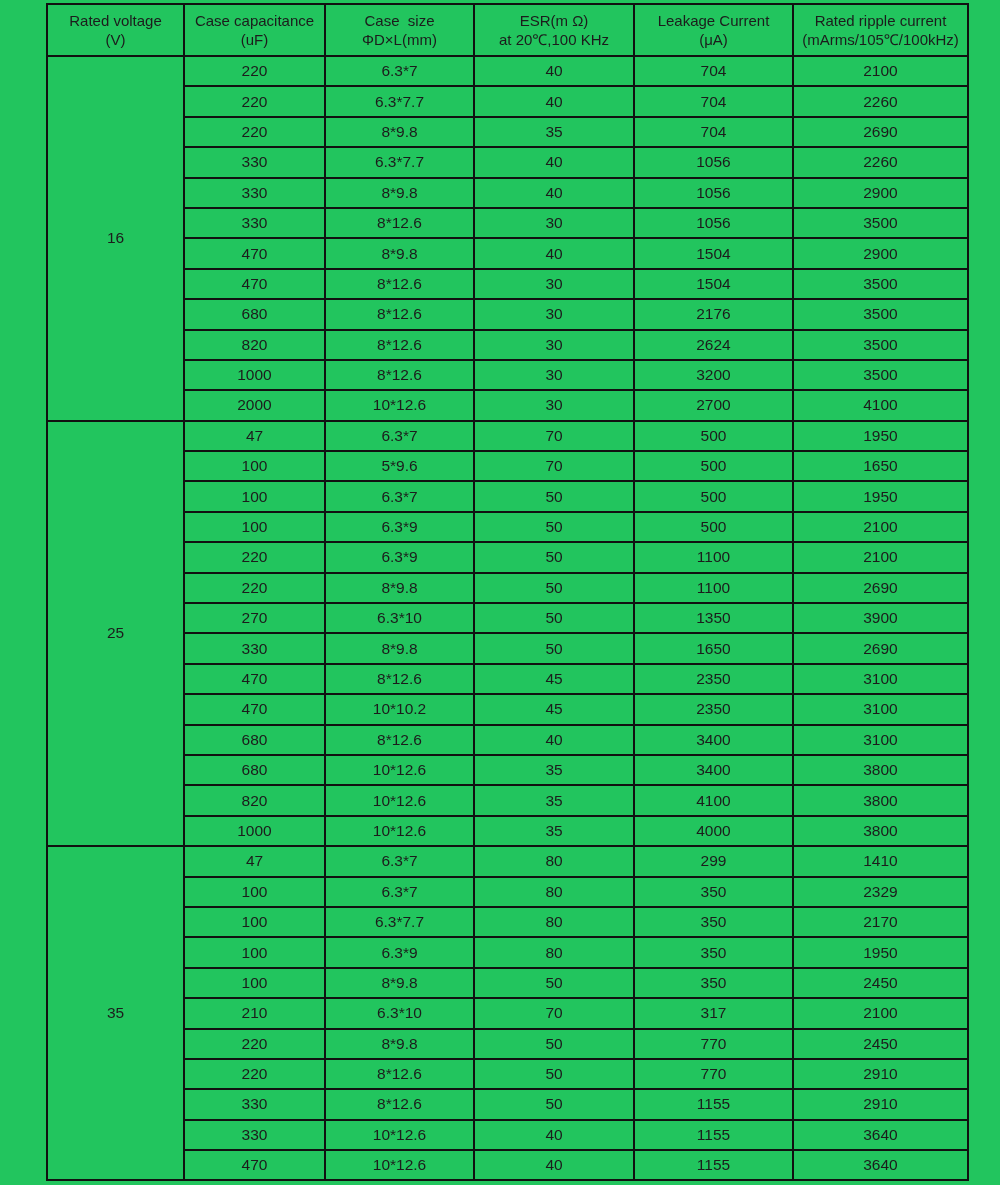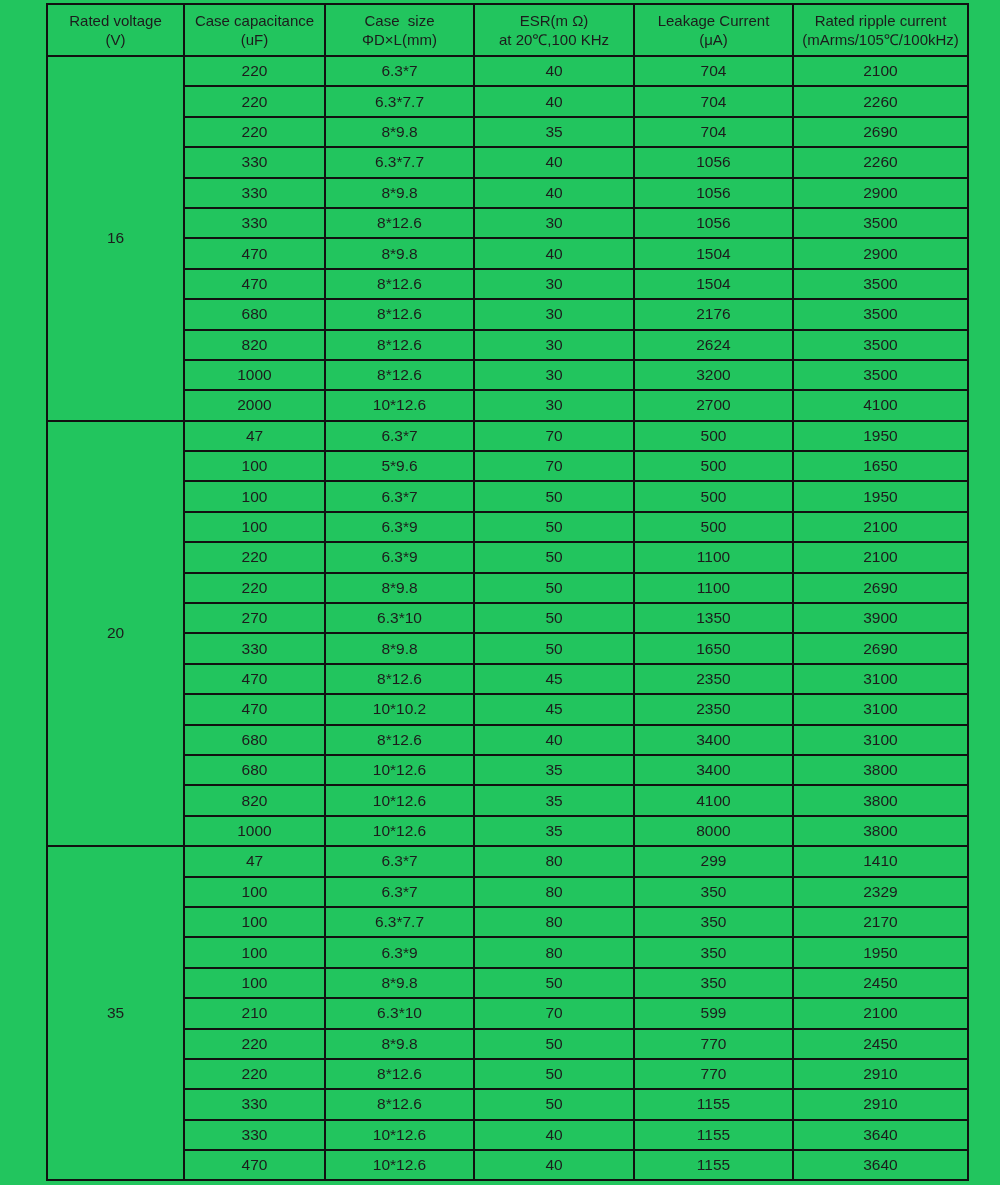--- a/index.html
+++ b/index.html
@@ -167,21 +167,21 @@
           <td>3500</td>
         </tr>
         <tr>
           <td>2000</td>
           <td>10*12.6</td>
           <td>30</td>
           <td>2700</td>
           <td>4100</td>
         </tr>
         <tr>
-          <td rowspan="14" class="voltage-cell">20</td>
+          <td rowspan="14" class="voltage-cell">25</td>
           <td>47</td>
           <td>6.3*7</td>
           <td>70</td>
           <td>500</td>
           <td>1950</td>
         </tr>
         <tr>
           <td>100</td>
           <td>5*9.6</td>
           <td>70</td>
@@ -262,21 +262,21 @@
           <td>820</td>
           <td>10*12.6</td>
           <td>35</td>
           <td>4100</td>
           <td>3800</td>
         </tr>
         <tr>
           <td>1000</td>
           <td>10*12.6</td>
           <td>35</td>
-          <td>8000</td>
+          <td>4000</td>
           <td>3800</td>
         </tr>
         <tr>
           <td rowspan="11" class="voltage-cell">35</td>
           <td>47</td>
           <td>6.3*7</td>
           <td>80</td>
           <td>299</td>
           <td>1410</td>
         </tr>
@@ -305,21 +305,21 @@
           <td>100</td>
           <td>8*9.8</td>
           <td>50</td>
           <td>350</td>
           <td>2450</td>
         </tr>
         <tr>
           <td>210</td>
           <td>6.3*10</td>
           <td>70</td>
-          <td>599</td>
+          <td>317</td>
           <td>2100</td>
         </tr>
         <tr>
           <td>220</td>
           <td>8*9.8</td>
           <td>50</td>
           <td>770</td>
           <td>2450</td>
         </tr>
         <tr>

